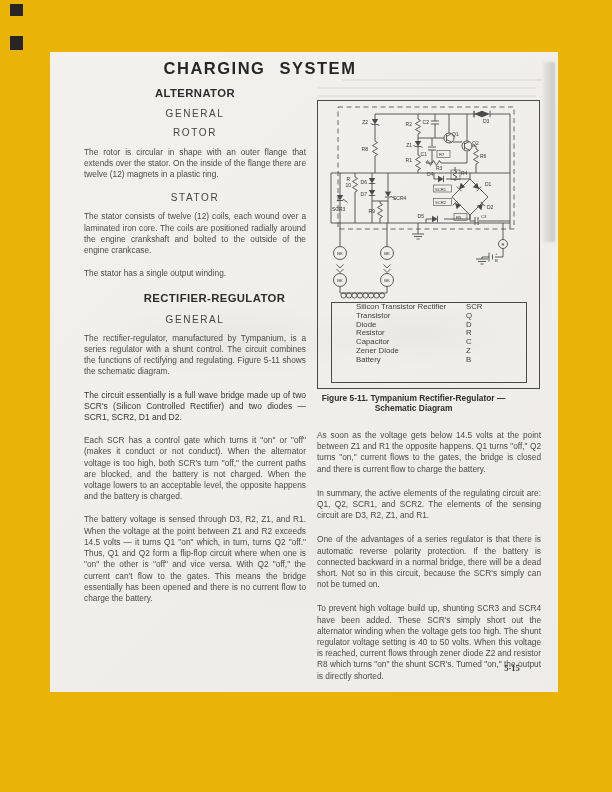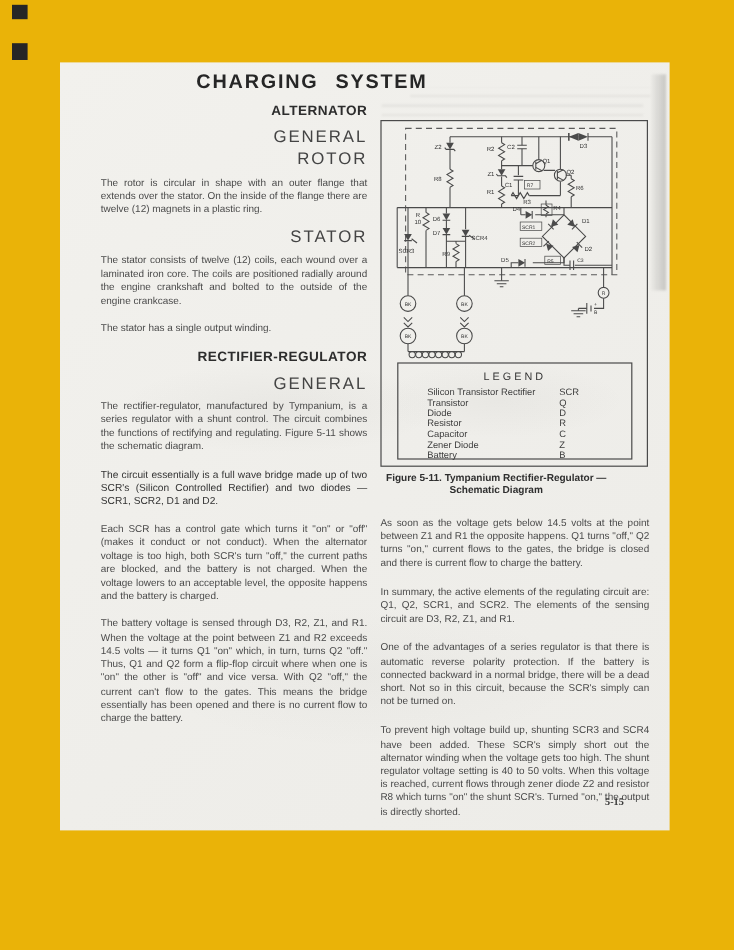--- a/index.html
+++ b/index.html
@@ -20,23 +20,23 @@
     background:repeating-linear-gradient(0deg, rgba(120,118,112,0.18) 0 2px, transparent 2px 8px);}
   .ghost1{left:342px;top:73px;width:200px;height:8px;}
   .ghost2{left:318px;top:87px;width:218px;height:10px;}
 
   .title{position:absolute;left:60px;top:59px;width:400px;text-align:center;
     font-size:16.5px;font-weight:bold;letter-spacing:1.5px;word-spacing:8px;color:#262626;}
 
   .col{position:absolute;color:#4a4a4a;font-size:8.3px;line-height:11.2px;text-align:justify;}
   .col-left{left:84px;top:88px;width:222px;}
   .col-right{left:317px;top:430px;width:224px;}
-  .h2{font-size:11.3px;font-weight:bold;letter-spacing:.4px;color:#2d2d2d;margin:0 0 9px 0;text-align:right;}
+  .h2{font-size:11.3px;font-weight:bold;letter-spacing:.4px;color:#2d2d2d;margin:0 0 9px 0;text-align:center;}
   .h2.second{margin-top:14px;padding-left:39px;}
-  .h3{font-size:14px;letter-spacing:1.6px;color:#444;margin:0 0 8px 0;text-align:right;}
+  .h3{font-size:10px;letter-spacing:1.6px;color:#444;margin:0 0 8px 0;text-align:center;}
   .p{margin:0 0 12px 0;}
   .p.darker{color:#333;font-size:8.5px;}
   .p.single{text-align:left;}
 
   .figure-box{position:absolute;left:317px;top:100px;width:223px;height:289px;
     border:1.2px solid #4a4a4a;box-sizing:border-box;background:transparent;}
   .schematic{position:absolute;left:0;top:0;}
   .legend{position:absolute;left:13px;top:201px;width:196px;height:81px;
     border:1px solid #4a4a4a;box-sizing:border-box;color:#3d3d3d;}
   .legend-title{text-align:center;font-size:9px;letter-spacing:2.5px;margin-top:6px;margin-bottom:4px;color:#333;}
@@ -243,21 +243,20 @@
         <text class="lbl-sm" x="69" y="154" text-anchor="middle">BK</text>
         <text class="lbl-sm" x="22" y="181" text-anchor="middle">BK</text>
         <text class="lbl-sm" x="69" y="181" text-anchor="middle">BK</text>
         <text class="lbl-sm" x="185" y="145" text-anchor="middle">R</text>
         <text class="lbl-sm" x="177" y="154">+</text>
         <text class="lbl-sm" x="177" y="161">B</text>
       </g>
     </svg>
 
     <div class="legend">
-      <div class="legend-title">LEGEND</div>
       <div class="legend-row">
         <span class="legend-name">Silicon Transistor Rectifier</span>
         <span class="legend-sym">SCR</span>
       </div>
       <div class="legend-row">
         <span class="legend-name">Transistor</span>
         <span class="legend-sym">Q</span>
       </div>
       <div class="legend-row">
         <span class="legend-name">Diode</span>

